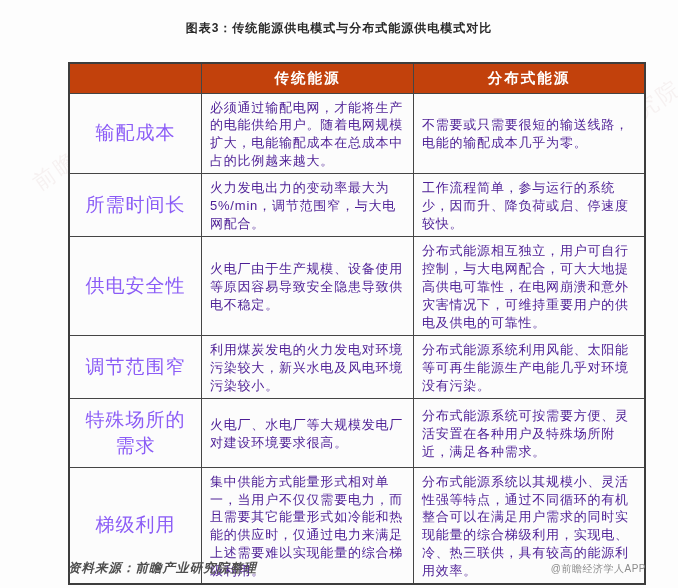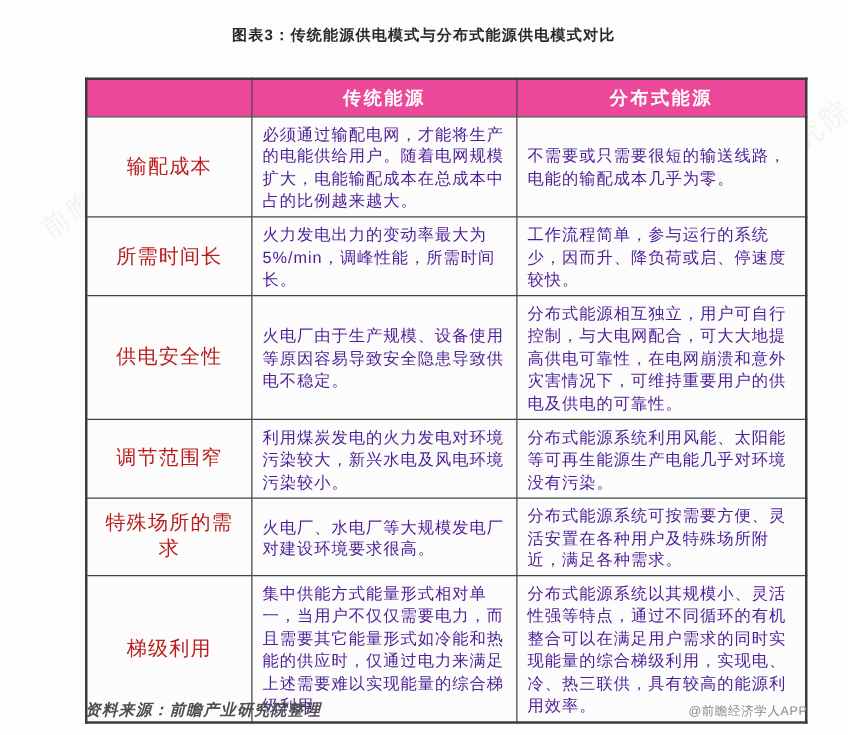--- a/index.html
+++ b/index.html
@@ -30,32 +30,32 @@
   table.compare-table th,
   table.compare-table td {
     border: 1.6px solid #454545;
     vertical-align: middle;
   }
   table.compare-table { border: 2px solid #3d3d3d; }
   col.c-label { width: 23%; }
   col.c-trad  { width: 36.8%; }
   col.c-dist  { width: 40.2%; }
   th.head-cell {
-    background: #ec4899;
+    background: #c2410c;
     color: #ffffff;
     font-size: 14.5px;
     font-weight: bold;
     height: 30px;
     text-align: center;
     letter-spacing: 2px;
   }
   td.label-cell {
     text-align: center;
-    font-size: 16px;
-    color: #b91c1c;
+    font-size: 19px;
+    color: #8b5cf6;
     letter-spacing: 1px;
     padding: 8px;
   }
   td.text-cell {
     font-size: 13px;
     color: #4c1d95;
     line-height: 1.38;
     padding: 5px 7px 3px 8px;
     letter-spacing: 0.8px;
     text-align: left;
@@ -124,21 +124,21 @@
     </tr>
   </thead>
   <tbody>
     <tr class="r1">
       <td class="label-cell">输配成本</td>
       <td class="text-cell">必须通过输配电网，才能将生产的电能供给用户。随着电网规模扩大，电能输配成本在总成本中占的比例越来越大。</td>
       <td class="text-cell">不需要或只需要很短的输送线路，电能的输配成本几乎为零。</td>
     </tr>
     <tr class="r3">
       <td class="label-cell">所需时间长</td>
-      <td class="text-cell">火力发电出力的变动率最大为5%/min，调峰性能，所需时间长。</td>
+      <td class="text-cell">火力发电出力的变动率最大为5%/min，调节范围窄，与大电网配合。</td>
       <td class="text-cell">工作流程简单，参与运行的系统少，因而升、降负荷或启、停速度较快。</td>
     </tr>
     <tr class="r4">
       <td class="label-cell">供电安全性</td>
       <td class="text-cell">火电厂由于生产规模、设备使用等原因容易导致安全隐患导致供电不稳定。</td>
       <td class="text-cell">分布式能源相互独立，用户可自行控制，与大电网配合，可大大地提高供电可靠性，在电网崩溃和意外灾害情况下，可维持重要用户的供电及供电的可靠性。</td>
     </tr>
     <tr class="r5">
       <td class="label-cell">调节范围窄</td>
       <td class="text-cell">利用煤炭发电的火力发电对环境污染较大，新兴水电及风电环境污染较小。</td>

